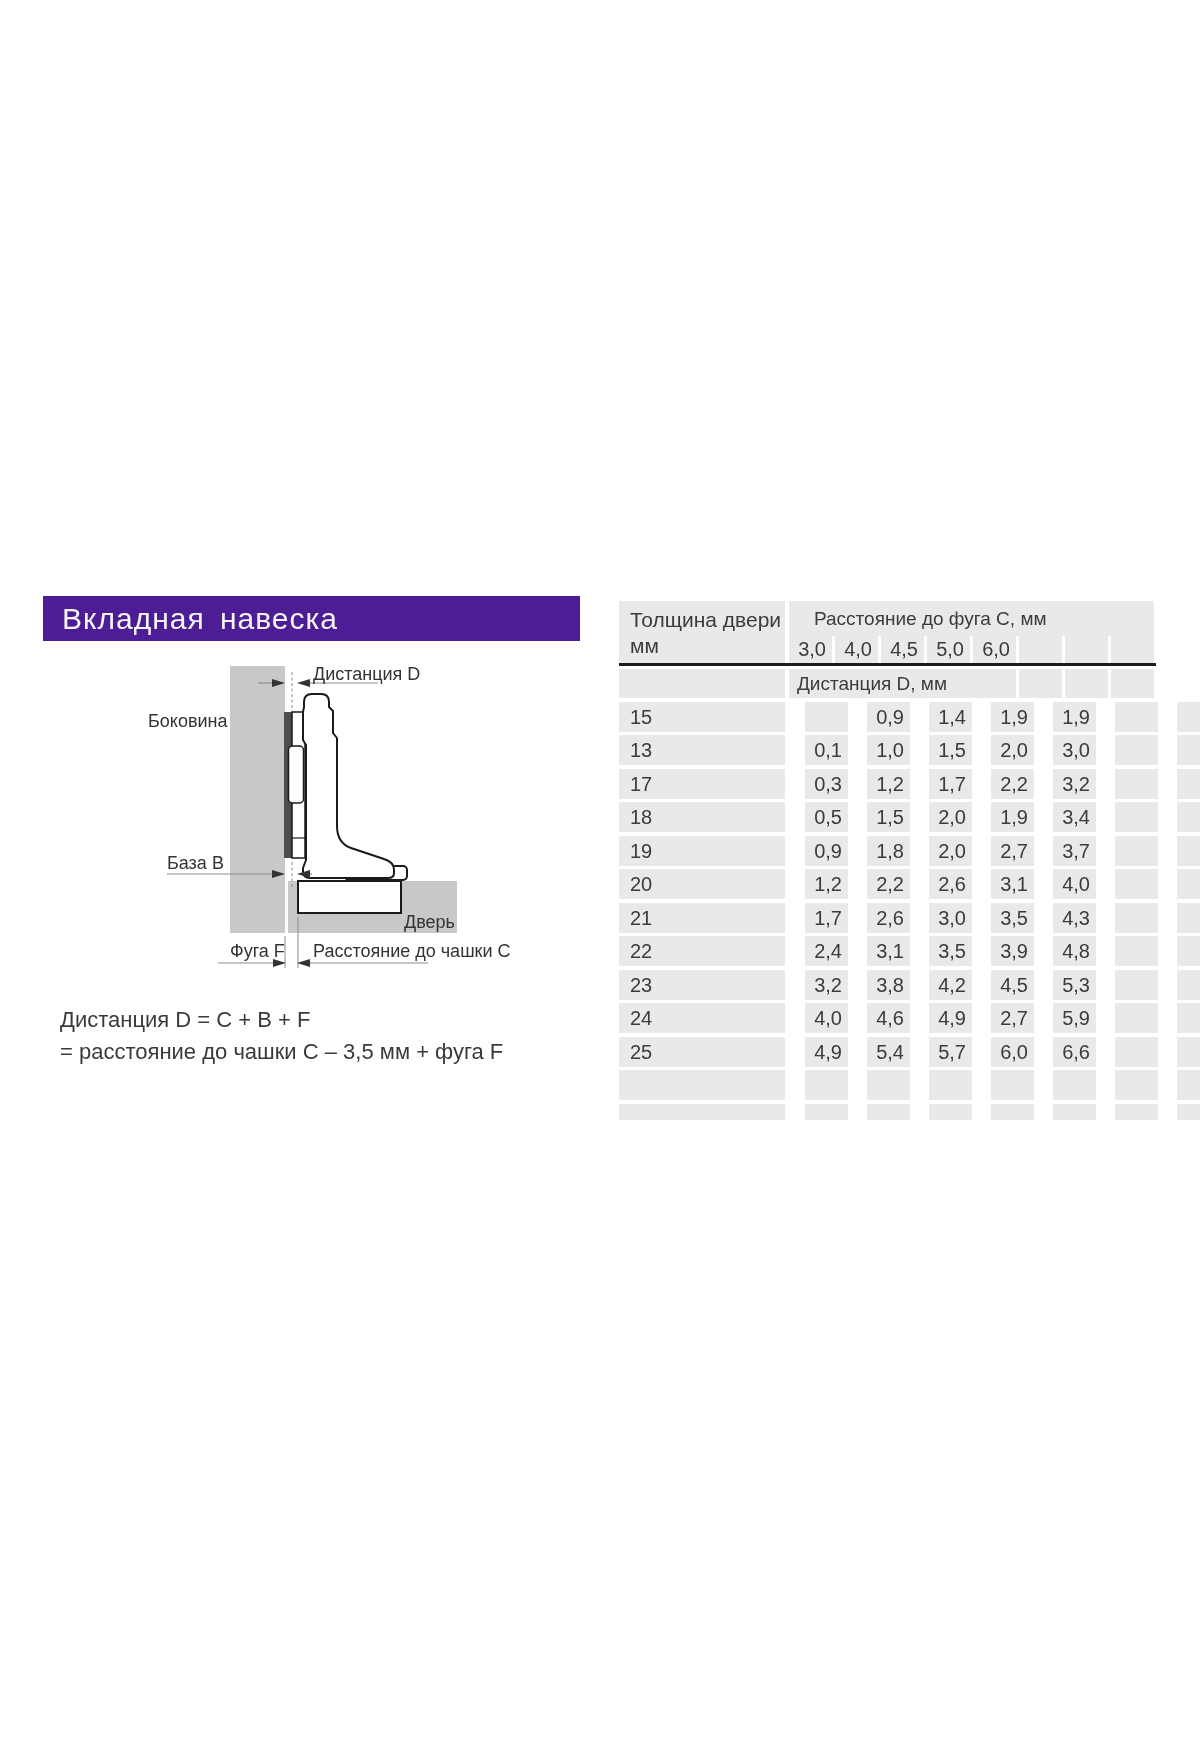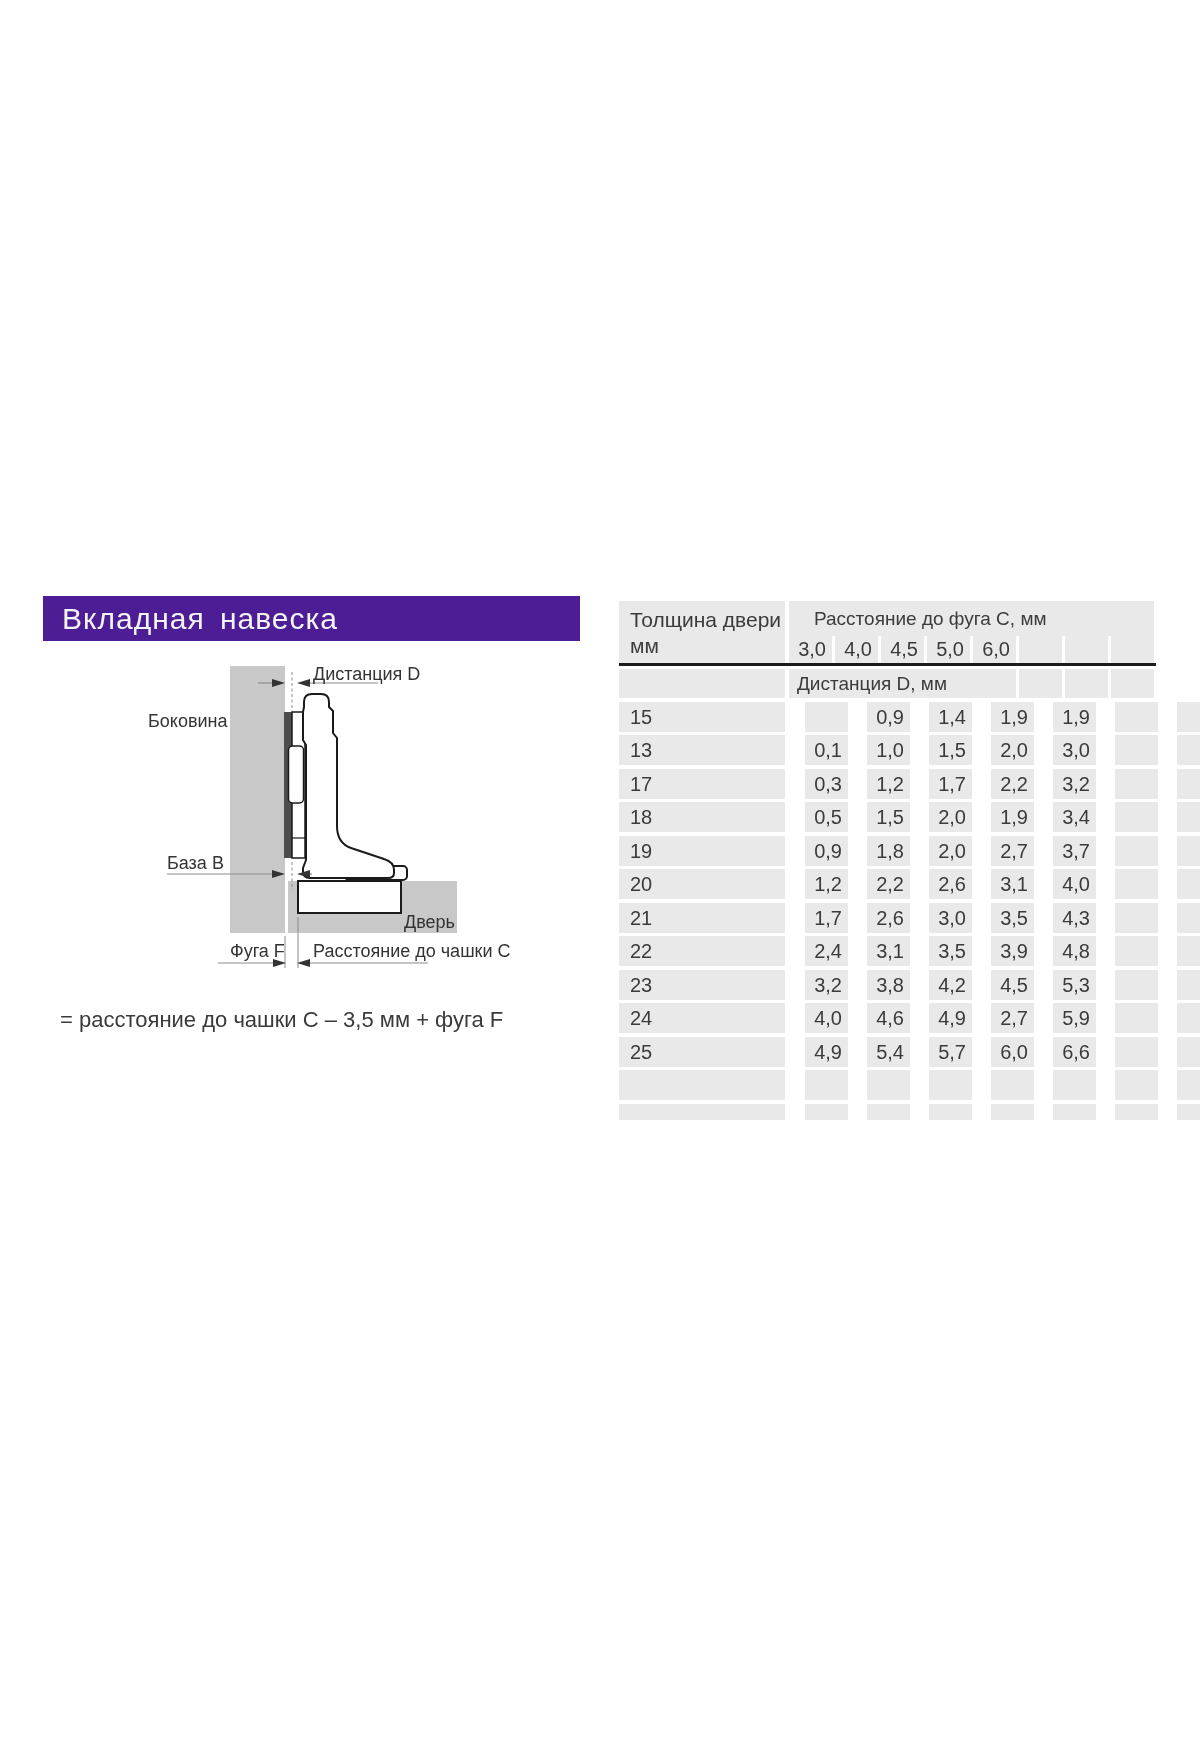--- a/index.html
+++ b/index.html
@@ -97,20 +97,21 @@
     <line x1="285" y1="936" x2="285" y2="968" stroke-width="1"></line>
     <line x1="298" y1="917" x2="298" y2="968" stroke-width="1"></line>
   </g>
   <polygon points="286,963 273,959 273,967" fill="#333"></polygon>
   <polygon points="297,963 310,959 310,967" fill="#333"></polygon>
   <text x="230" y="957">Фуга F</text>
   <text x="313" y="957">Расстояние до чашки C</text>
 </svg>
 
 <div class="abs formula">
+  <div>Дистанция D = C + B + F</div>
   <div>= расстояние до чашки C – 3,5 мм + фуга F</div>
 </div>
 
 <div class="abs htable">
   <div class="h-top">
     <div class="cell c0 h-left">
       <div>Толщина двери</div>
       <div>мм</div>
     </div>
     <div class="h-right">

